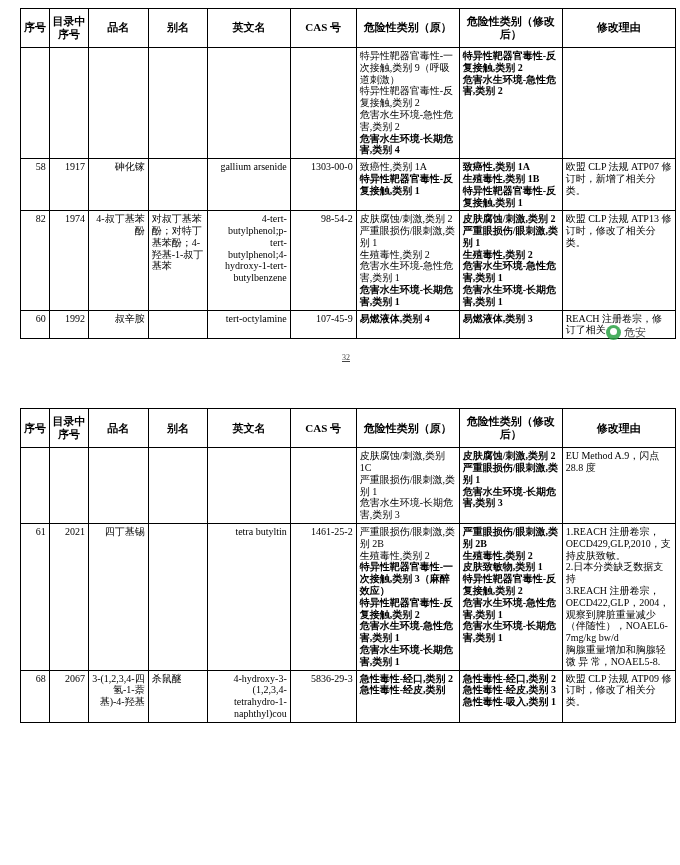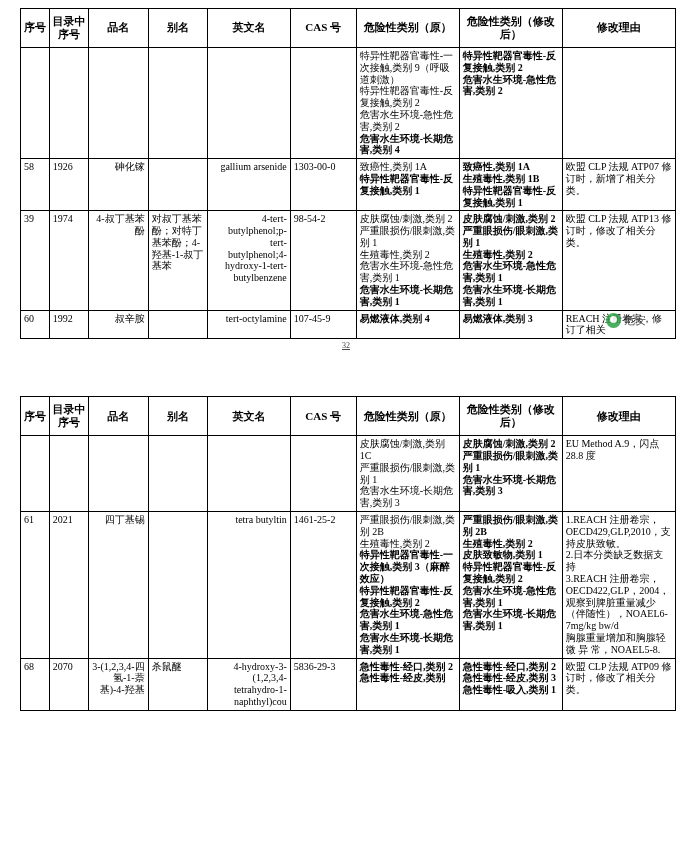--- a/index.html
+++ b/index.html
@@ -40,29 +40,29 @@
   }
   .c-no{width:28px;}
   .c-dir{width:38px;}
   .c-name{width:58px;}
   .c-alias{width:58px;}
   .c-en{width:80px;}
   .c-cas{width:64px;}
   .c-haz1{width:100px;}
   .c-haz2{width:100px;}
   .c-reason{width:110px;}
-  td.ctr{text-align:left;vertical-align:middle;}
+  td.ctr{text-align:right;vertical-align:middle;}
   td.mid{vertical-align:middle;text-align:right;}
   .b{font-weight:bold;}
   .en{font-family:"Liberation Serif","DejaVu Serif",serif;font-size:9.5px;}
   .pageno{
     text-align:center;
     font-size:8px;
     color:#444;
-    margin-top:2px;
+    margin-top:14px;
     padding-bottom:4px;
     text-decoration:underline;
   }
   .gap{
     height:22px;
     background:#ffffff;
   }
   .line-blk{display:block;}
   .wm{
     position:absolute;
@@ -138,21 +138,21 @@
             <span class="line-blk b">特异性靶器官毒性-反复接触,类别 2</span>
             <span class="line-blk b">危害水生环境-急性危害,类别 2</span>
           </td>
           <td></td>
         </tr>
         <tr>
           <td class="ctr">
             <span class="line-blk">58</span>
           </td>
           <td class="ctr">
-            <span class="line-blk">1926</span>
+            <span class="line-blk">1917</span>
           </td>
           <td class="mid">
             <span class="line-blk">砷化镓</span>
           </td>
           <td></td>
           <td class="en mid">
             <span class="line-blk">gallium arsenide</span>
           </td>
           <td class="ctr en">
             <span class="line-blk">1303-00-0</span>
@@ -165,21 +165,21 @@
             <span class="line-blk b">致癌性,类别 1A</span>
             <span class="line-blk b">生殖毒性,类别 1B</span>
             <span class="line-blk b">特异性靶器官毒性-反复接触,类别 1</span>
           </td>
           <td>
             <span class="line-blk">欧盟 CLP 法规 ATP07 修订时，新增了相关分类。</span>
           </td>
         </tr>
         <tr>
           <td class="ctr">
-            <span class="line-blk">39</span>
+            <span class="line-blk">82</span>
           </td>
           <td class="ctr">
             <span class="line-blk">1974</span>
           </td>
           <td class="mid">
             <span class="line-blk">4-叔丁基苯酚</span>
           </td>
           <td>
             <span class="line-blk">对叔丁基苯酚；对特丁基苯酚；4-羟基-1-叔丁基苯</span>
           </td>
@@ -331,21 +331,21 @@
             <span class="line-blk">2.日本分类缺乏数据支持</span>
             <span class="line-blk">3.REACH 注册卷宗，OECD422,GLP，2004，观察到脾脏重量减少（伴随性），NOAEL6-7mg/kg bw/d</span>
             <span class="line-blk">胸腺重量增加和胸腺轻 微 异 常，NOAEL5-8.</span>
           </td>
         </tr>
         <tr>
           <td class="ctr">
             <span class="line-blk">68</span>
           </td>
           <td class="ctr">
-            <span class="line-blk">2070</span>
+            <span class="line-blk">2067</span>
           </td>
           <td class="mid">
             <span class="line-blk">3-(1,2,3,4-四氢-1-萘基)-4-羟基</span>
           </td>
           <td>
             <span class="line-blk">杀鼠醚</span>
           </td>
           <td class="en mid">
             <span class="line-blk">4-hydroxy-3-(1,2,3,4-tetrahydro-1-naphthyl)cou</span>
           </td>

